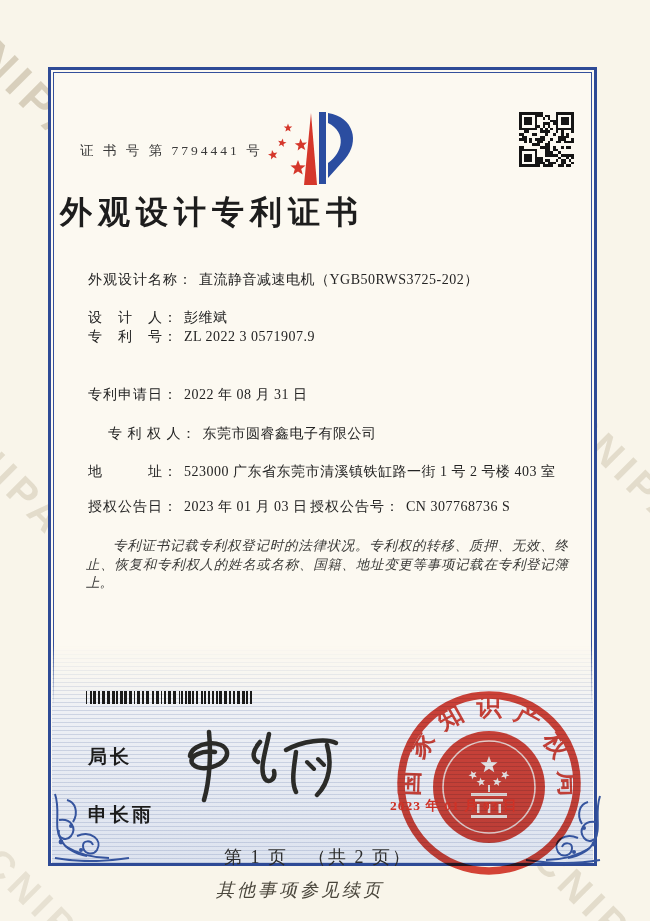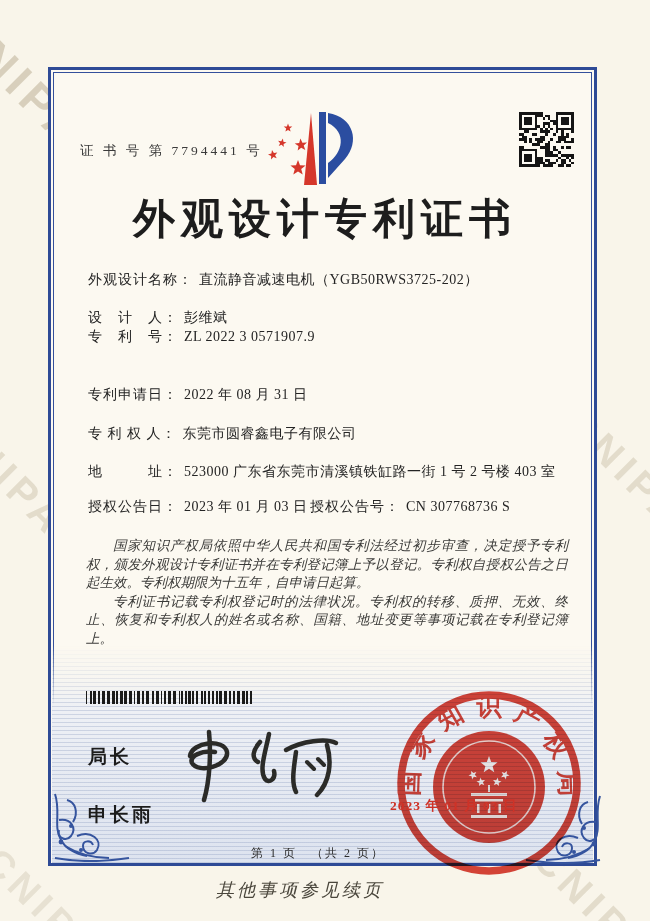--- a/index.html
+++ b/index.html
@@ -30,37 +30,37 @@
   .band{
     position:absolute;left:52px;top:645px;width:541px;height:218px;z-index:1;
     background:
       repeating-linear-gradient(0deg, rgba(110,130,175,.26) 0 1px, rgba(255,255,255,0) 1px 4px),
       linear-gradient(180deg,#f7f5ee 0%, #eef0f5 30%, #dde3ef 100%);
     -webkit-mask-image:linear-gradient(180deg, transparent 0, #000 60px);
             mask-image:linear-gradient(180deg, transparent 0, #000 60px);
   }
   .cert-no{left:80px;top:106px;font-size:13.5px;letter-spacing:3px;color:#3a3a3a;z-index:2;margin-top:36px;}
   .title{
-    left:60px;top:191px;width:530px;text-align:center;z-index:2;
-    font-size:42px;font-weight:bold;letter-spacing:6px;color:#1d1d1d;
+    left:60px;top:191px;width:530px;text-align:left;z-index:2;
+    font-size:32px;font-weight:bold;letter-spacing:6px;color:#1d1d1d;
   }
   .frow{position:absolute;left:88px;z-index:2;font-size:14px;color:#242424;white-space:nowrap;}
   .flabel{letter-spacing:1px;}
   .fval{margin-left:6px;letter-spacing:0.5px;}
   .grant2{position:absolute;left:222px;top:0;}
   .paras{
     position:absolute;left:86px;top:537px;width:482px;z-index:2;
     font-size:13.5px;line-height:18.6px;color:#3a3a38;
     font-style:italic;text-align:justify;
   }
   .paras p{margin:0;text-indent:2em;}
   .director{position:absolute;left:88px;z-index:3;
     font-family:"Liberation Sans","DejaVu Sans",sans-serif;
     font-weight:bold;font-size:19px;letter-spacing:3px;color:#1c1c1c;}
-  .page-ind{left:28px;top:845px;width:580px;text-align:center;font-size:12px;
+  .page-ind{left:28px;top:845px;width:580px;text-align:center;font-size:18px;
     letter-spacing:2px;color:#2c2c2c;z-index:2;}
   .footer-note{left:0;top:878px;width:600px;text-align:center;z-index:2;
     font-size:18px;font-style:italic;letter-spacing:3px;color:#4a463c;}
   .seal-date{left:390px;top:797px;width:160px;z-index:4;
     font-size:13.5px;font-weight:bold;letter-spacing:1px;color:#cf3227;}
   svg{display:block;}
   #seal-chars text{
     font-size:25px;fill:#d5372b;font-weight:bold;text-anchor:middle;
     font-family:"Liberation Serif","DejaVu Serif",serif;
   }
@@ -246,35 +246,34 @@
 </div>
 <div class="frow" style="top:309px;">
   <span class="flabel">设　计　人：</span><span class="fval">彭维斌</span>
 </div>
 <div class="frow" style="top:328px;">
   <span class="flabel">专　利　号：</span><span class="fval">ZL 2022 3 0571907.9</span>
 </div>
 <div class="frow" style="top:386px;">
   <span class="flabel">专利申请日：</span><span class="fval">2022 年 08 月 31 日</span>
 </div>
-<div class="frow" style="top:425px;">
+<div class="frow" style="top:425px;margin-left:20px;">
   <span class="flabel">专 利 权 人：</span><span class="fval">东莞市圆睿鑫电子有限公司</span>
 </div>
 <div class="frow" style="top:463px;">
   <span class="flabel">地　　　址：</span><span class="fval">523000 广东省东莞市清溪镇铁缸路一街 1 号 2 号楼 403 室</span>
 </div>
 <div class="frow" style="top:498px;">
   <span class="flabel">授权公告日：</span><span class="fval">2023 年 01 月 03 日</span>
   <span class="grant2">
     <span class="flabel">授权公告号：</span><span class="fval">CN 307768736 S</span>
   </span>
 </div>
 
 <div class="paras">
-  <p>国家知识产权局依照中华人民共和国专利法经过初步审查，决定授予专利权，颁发外观设计专利证书并在专利登记簿上予以登记。专利权自授权公告之日起生效。专利权期限为十五年，自申请日起算。</p>
   <p>专利证书记载专利权登记时的法律状况。专利权的转移、质押、无效、终止、恢复和专利权人的姓名或名称、国籍、地址变更等事项记载在专利登记簿上。</p>
 </div>
 
 <svg class="abs" id="barcode" style="left:86px;top:691px;z-index:3;" width="170" height="14" viewBox="0 0 170 14" fill="#1a1a1a" shape-rendering="crispEdges">
     <rect x="0" y="0" width="1" height="13"></rect>
     <rect x="4" y="0" width="2" height="13"></rect>
     <rect x="7" y="0" width="3" height="13"></rect>
     <rect x="12" y="0" width="2" height="13"></rect>
     <rect x="16" y="0" width="3" height="13"></rect>
     <rect x="21" y="0" width="3" height="13"></rect>

